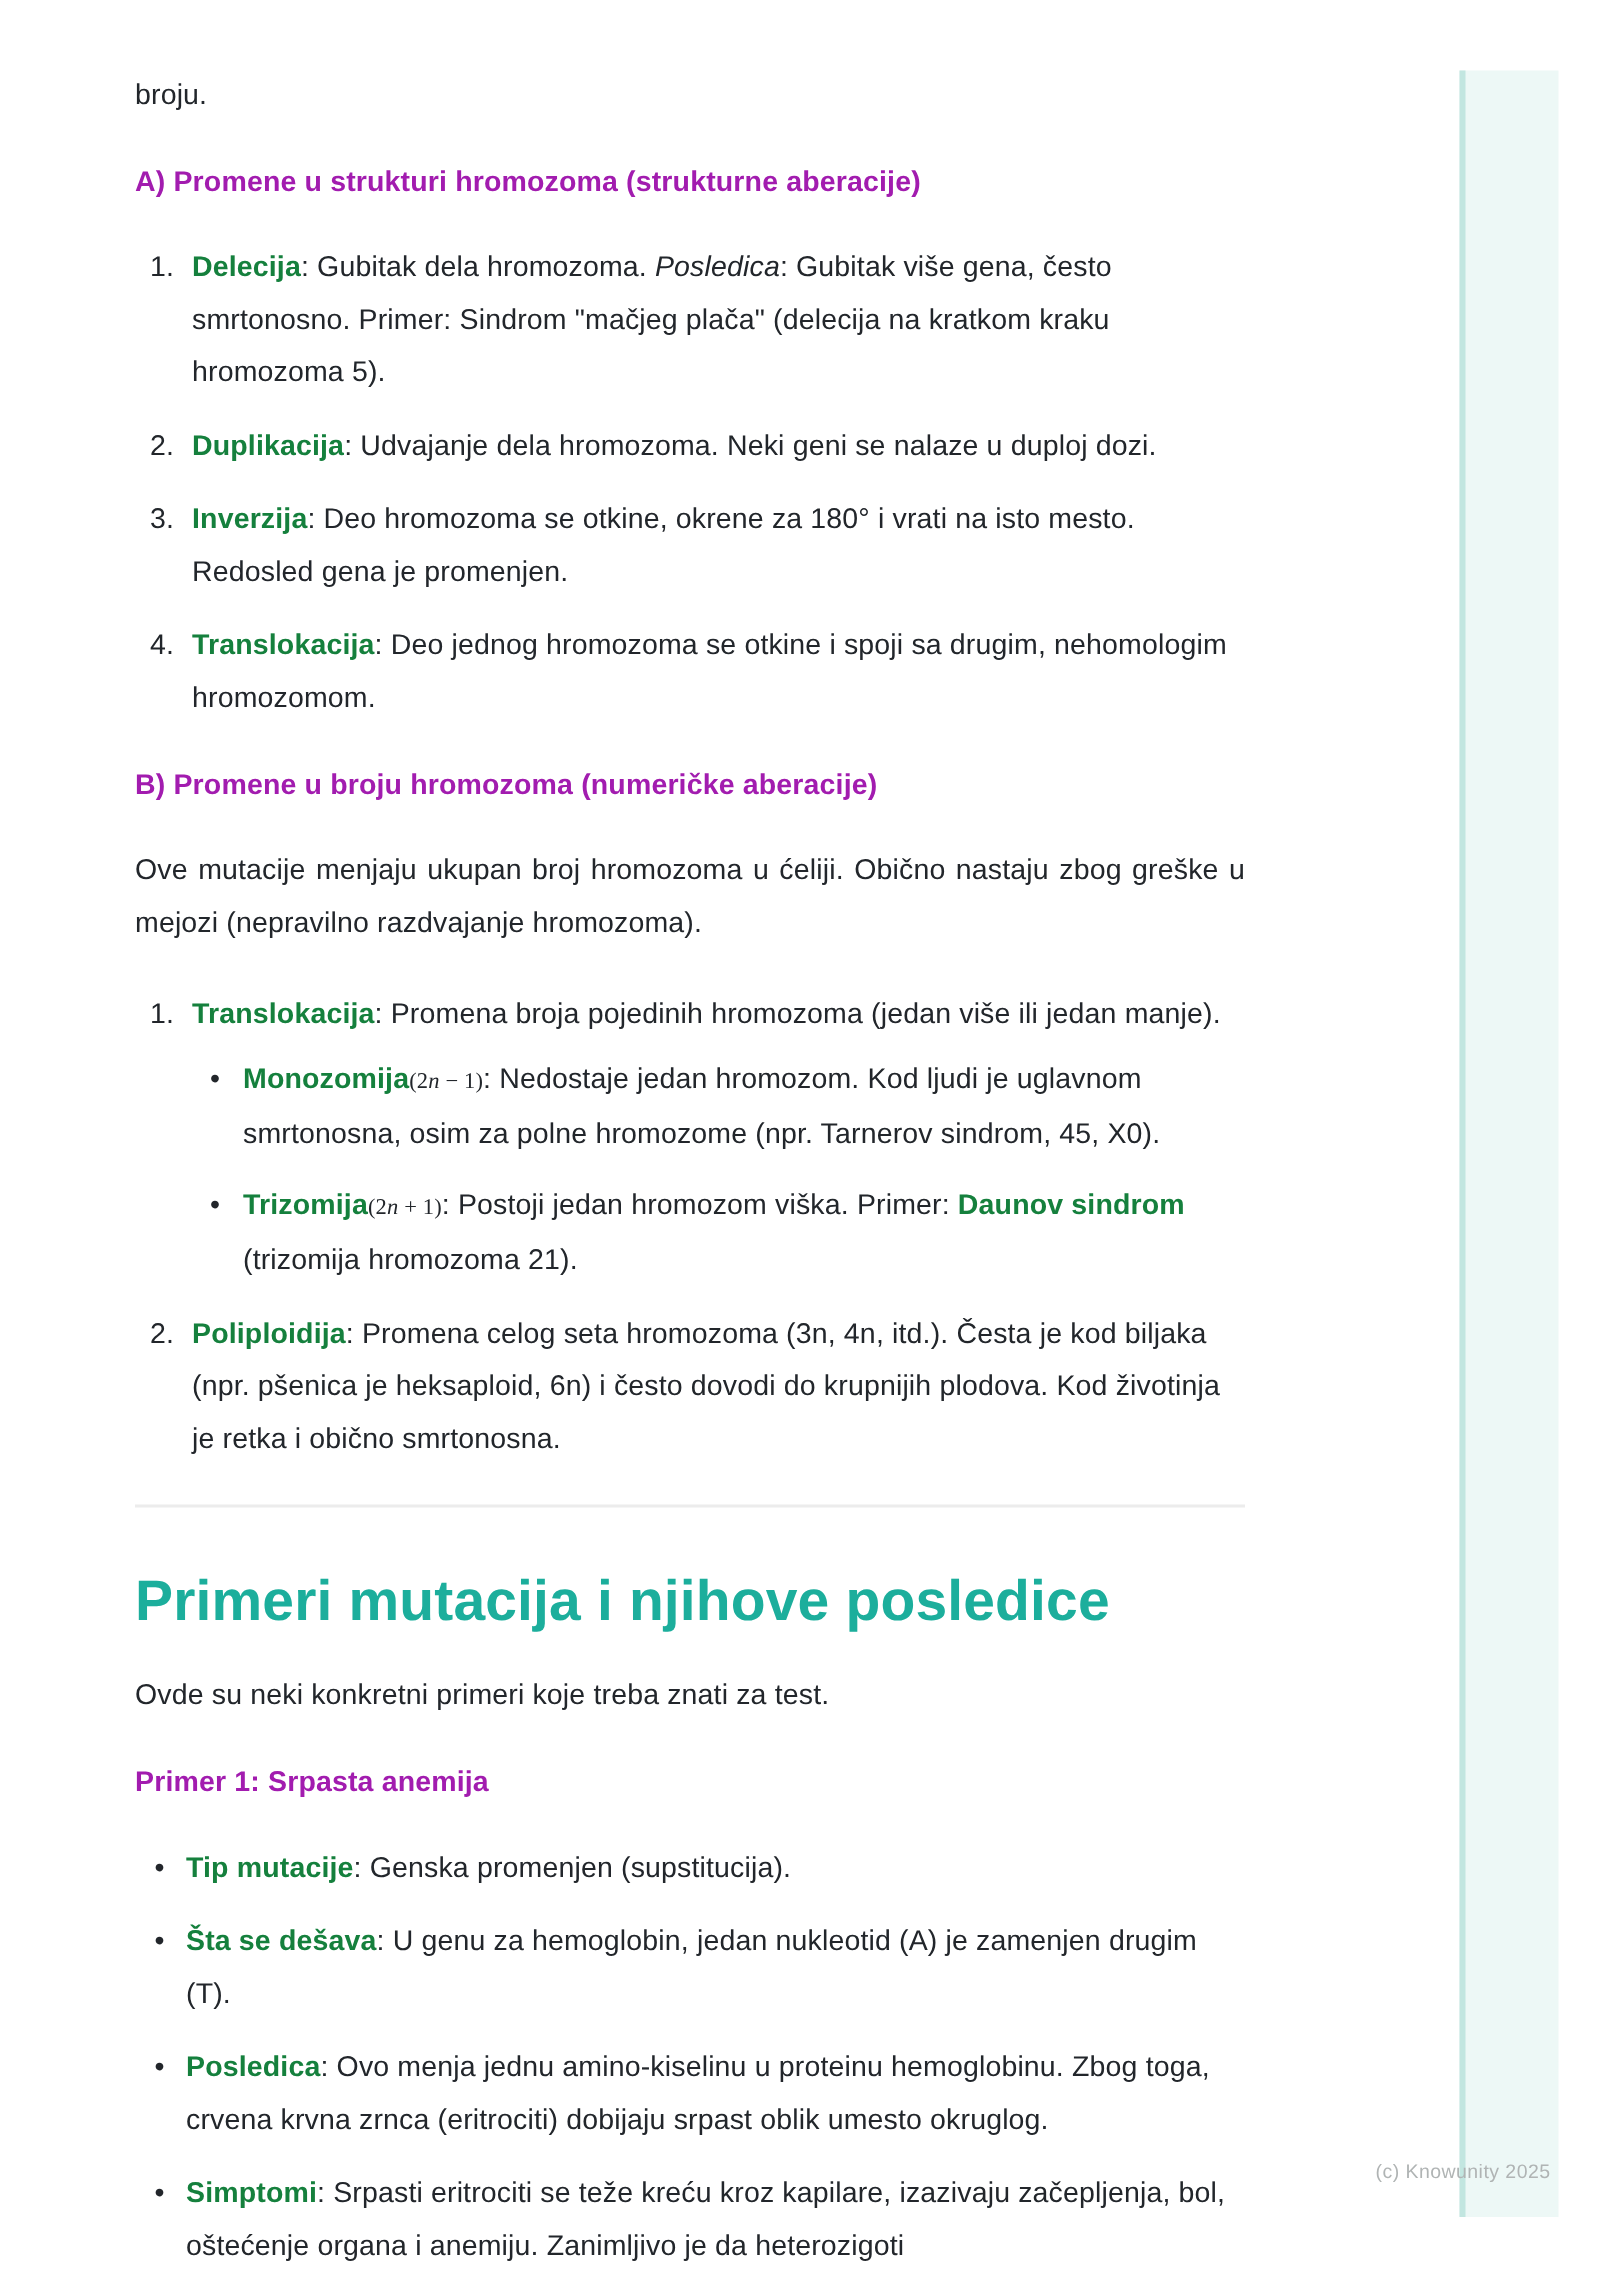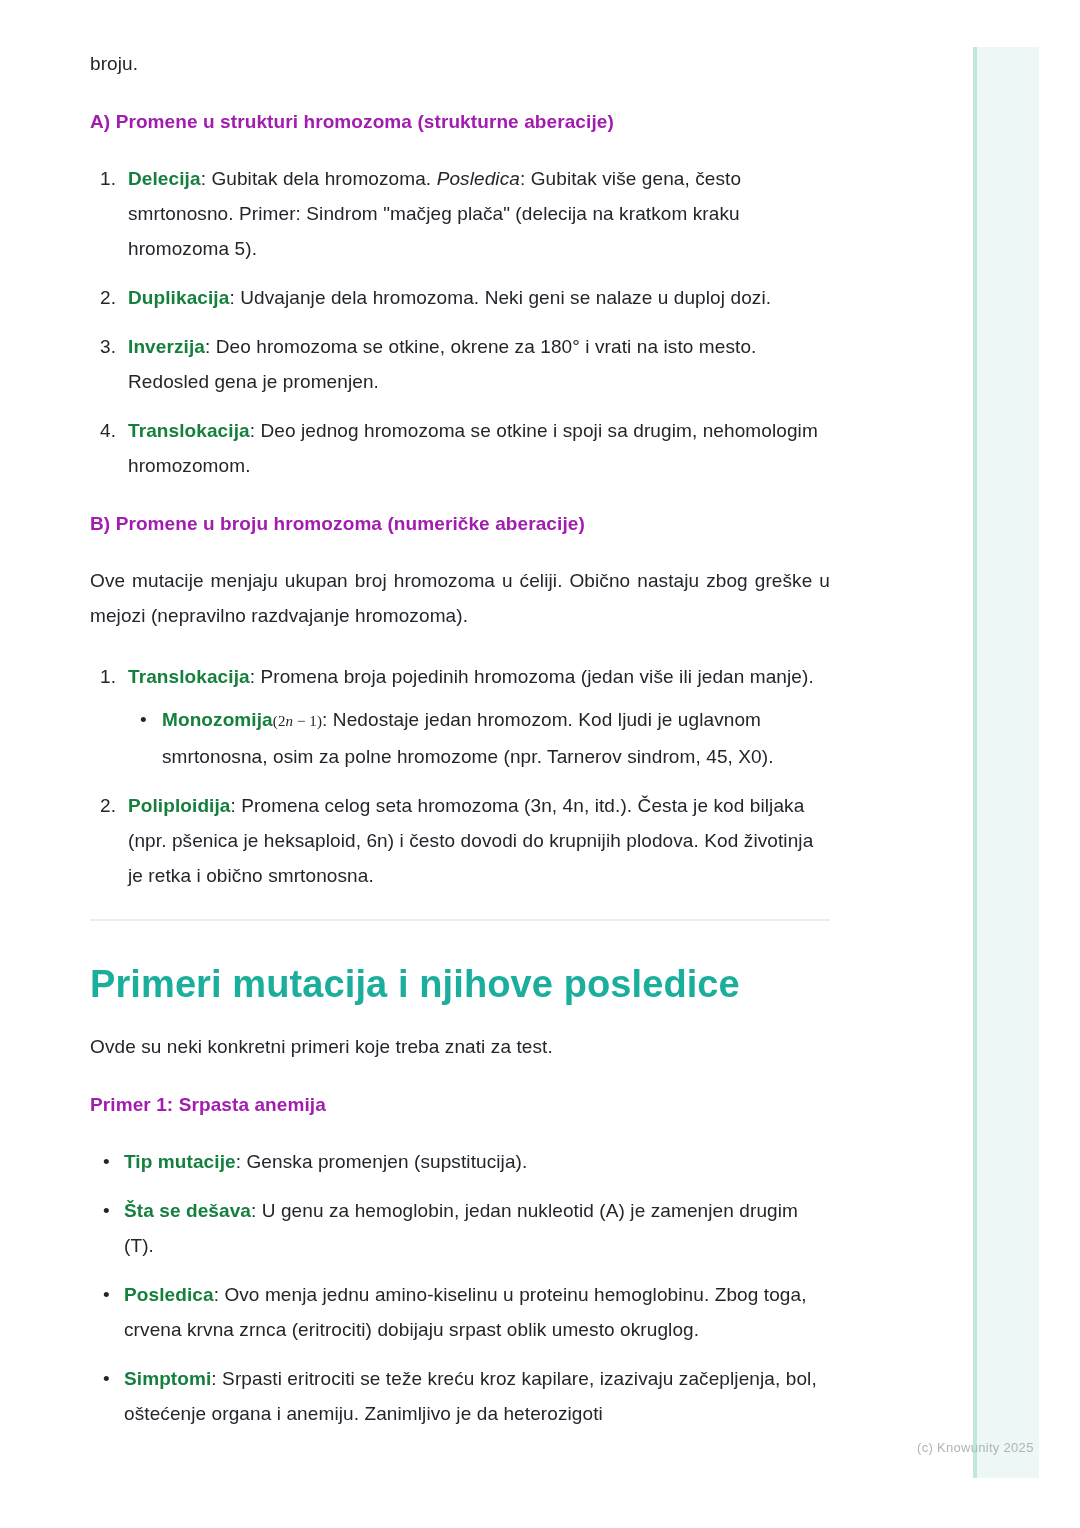--- a/index.html
+++ b/index.html
@@ -196,20 +196,23 @@
     <p class="body justify">Ove mutacije menjaju ukupan broj hromozoma u ćeliji. Obično nastaju zbog greške u mejozi (nepravilno razdvajanje hromozoma).</p>
 
     <ol class="num">
       <li>
         <b>Translokacija</b><span>: Promena broja pojedinih hromozoma (jedan više ili jedan manje).</span>
 
         <ul class="bul nested">
           <li>
             <b>Monozomija</b><span class="math"><span>(2</span><span class="var">n</span><span> − 1)</span></span><span>: Nedostaje jedan hromozom. Kod ljudi je uglavnom smrtonosna, osim za polne hromozome (npr. Tarnerov sindrom, 45, X0).</span>
           </li>
+          <li>
+            <b>Trizomija</b><span class="math"><span>(2</span><span class="var">n</span><span> + 1)</span></span><span>: Postoji jedan hromozom viška. Primer: </span><b>Daunov sindrom</b><span> (trizomija hromozoma 21).</span>
+          </li>
         </ul>
       </li>
       <li>
         <b>Poliploidija</b><span>: Promena celog seta hromozoma (3n, 4n, itd.). Česta je kod biljaka (npr. pšenica je heksaploid, 6n) i često dovodi do krupnijih plodova. Kod životinja je retka i obično smrtonosna.</span>
       </li>
     </ol>
 
     <hr class="divider">
 
     <h2 class="section-title">Primeri mutacija i njihove posledice</h2>

